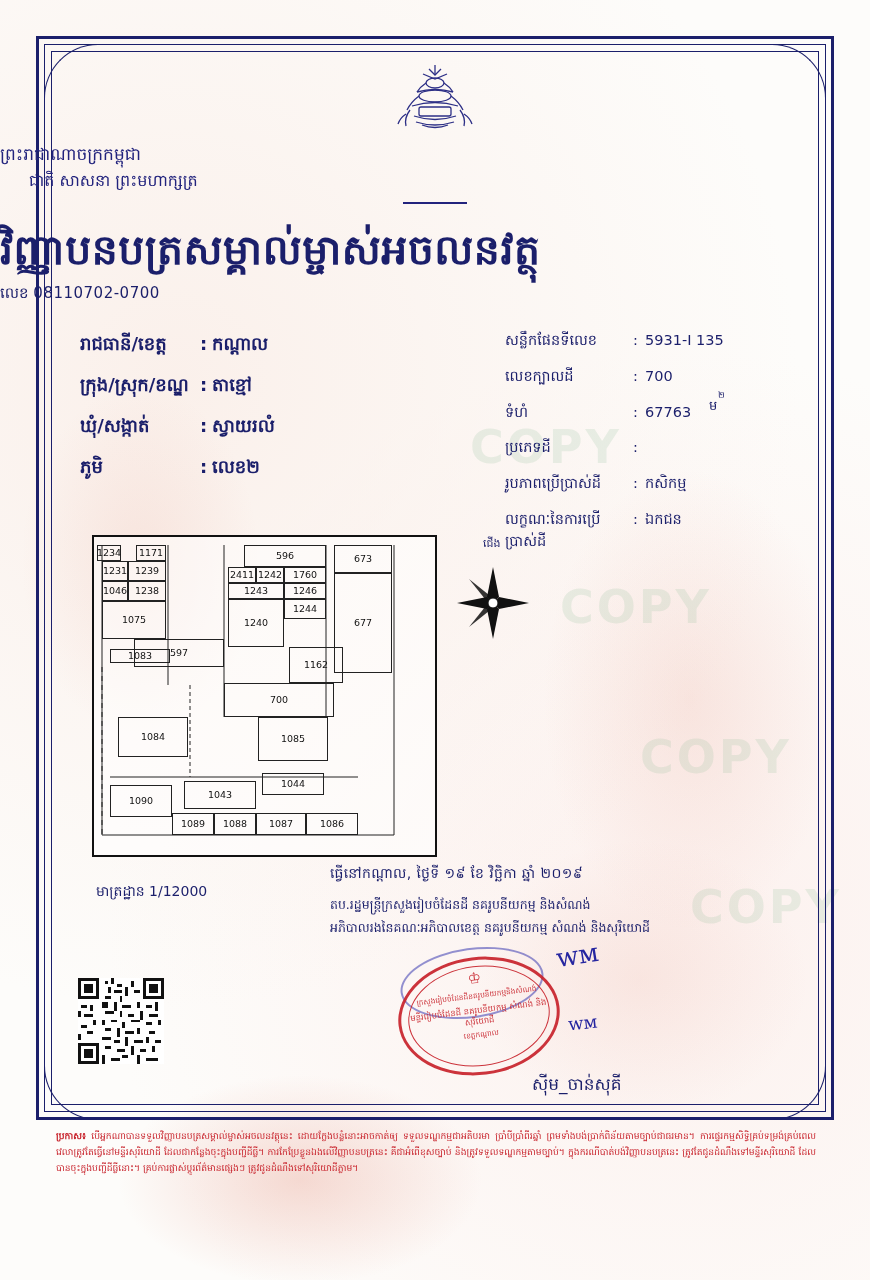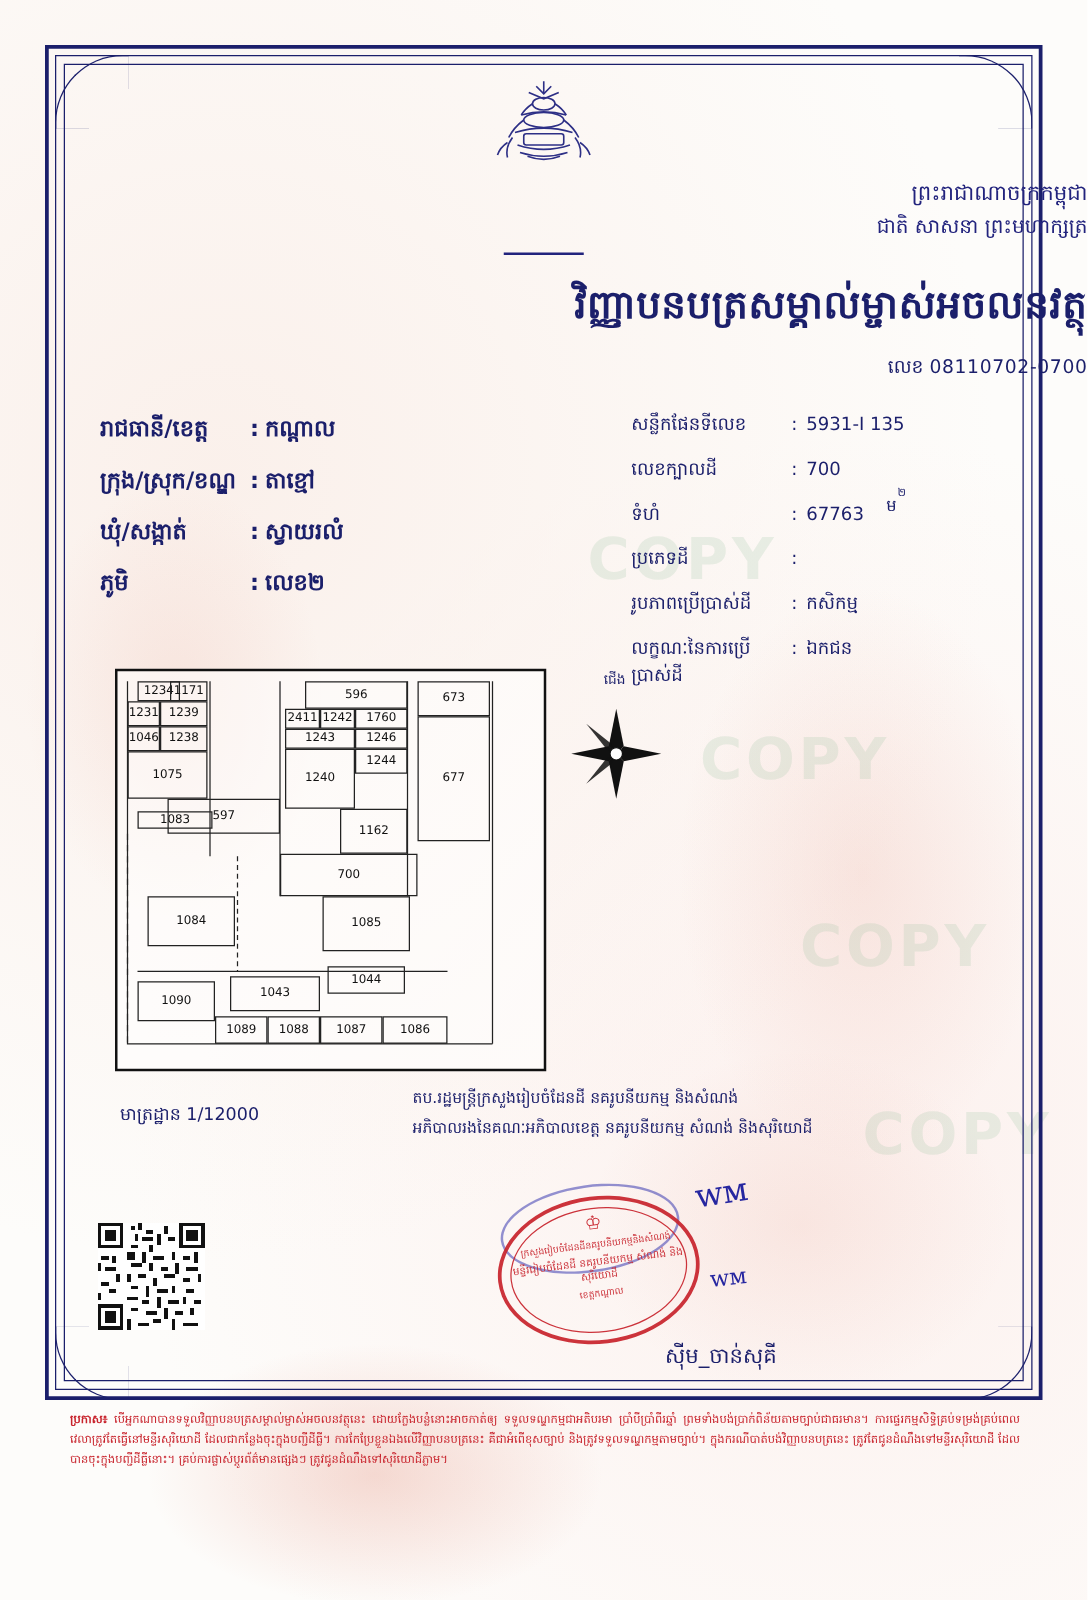--- a/index.html
+++ b/index.html
@@ -86,21 +86,21 @@
     position: absolute;
     left: 0; right: 0;
     top: 62px;
     text-align: center;
     color: #2d2f86;
     line-height: 1;
   }
   .emblem svg { display: inline-block; }
 
   .kh-center {
-    text-align: right;
+    text-align: left;
     color: #1b1f6b;
     font-family: "DejaVu Sans", "Liberation Sans", sans-serif;
   }
   .kingdom {
     position: absolute; left: 0; right: 0; top: 143px;
     font-size: 17px; color: #22237d;
   }
   .motto {
     position: absolute; left: 0; right: 0; top: 170px;
     font-size: 16px; color: #22237d; padding-left: 29px;
@@ -109,23 +109,22 @@
     position: absolute;
     left: 50%;
     transform: translateX(-50%);
     top: 202px;
     width: 64px;
     height: 0;
     border-top: 2px solid #22237d;
   }
   .doc-title {
     position: absolute; left: 0; right: 0; top: 224px;
-    font-size: 31px; font-weight: bold; color: #1b1f6b;
+    font-size: 41px; font-weight: bold; color: #1b1f6b;
     letter-spacing: 0.5px;
-    margin-left: 24px;
   }
   .doc-number {
     position: absolute; left: 0; right: 0; top: 283px;
     font-size: 15px; color: #1b1f6b;
   }
   .doc-number .num { letter-spacing: 0.5px; }
 
   
   .fields-left {
     position: absolute;
@@ -446,38 +445,38 @@
     </div>
     <div class="field">
       <span class="lbl">លក្ខណៈនៃការប្រើប្រាស់ដី</span>
       <span class="colon">:</span>
       <span class="val">ឯកជន</span>
     </div>
   </div>
 
   <div class="map-panel">
     <div class="map-inner" id="map-inner">
-        <div class="parcel" style="left: 16px; top: 8px; width: 34px; height: 16px;">1234</div>
+        <div class="parcel" style="left: 3px; top: 8px; width: 24px; height: 16px;">1234</div>
         <div class="parcel" style="left: 42px; top: 8px; width: 30px; height: 16px;">1171</div>
         <div class="parcel" style="left: 8px; top: 24px; width: 26px; height: 20px;">1231</div>
         <div class="parcel" style="left: 34px; top: 24px; width: 38px; height: 20px;">1239</div>
         <div class="parcel" style="left: 8px; top: 44px; width: 26px; height: 20px;">1046</div>
         <div class="parcel" style="left: 34px; top: 44px; width: 38px; height: 20px;">1238</div>
         <div class="parcel" style="left: 8px; top: 64px; width: 64px; height: 38px;">1075</div>
         <div class="parcel" style="left: 150px; top: 8px; width: 82px; height: 22px;">596</div>
         <div class="parcel" style="left: 240px; top: 8px; width: 58px; height: 28px;">673</div>
         <div class="parcel" style="left: 134px; top: 30px; width: 28px; height: 16px;">2411</div>
         <div class="parcel" style="left: 162px; top: 30px; width: 28px; height: 16px;">1242</div>
         <div class="parcel" style="left: 190px; top: 30px; width: 42px; height: 16px;">1760</div>
         <div class="parcel" style="left: 134px; top: 46px; width: 56px; height: 16px;">1243</div>
         <div class="parcel" style="left: 190px; top: 46px; width: 42px; height: 16px;">1246</div>
         <div class="parcel" style="left: 190px; top: 62px; width: 42px; height: 20px;">1244</div>
         <div class="parcel" style="left: 134px; top: 62px; width: 56px; height: 48px;">1240</div>
         <div class="parcel" style="left: 240px; top: 36px; width: 58px; height: 100px;">677</div>
-        <div class="parcel" style="left: 178px; top: 110px; width: 54px; height: 36px;">1162</div>
+        <div class="parcel" style="left: 195px; top: 110px; width: 54px; height: 36px;">1162</div>
         <div class="parcel" style="left: 40px; top: 102px; width: 90px; height: 28px;">597</div>
         <div class="parcel" style="left: 16px; top: 112px; width: 60px; height: 14px;">1083</div>
         <div class="parcel" style="left: 130px; top: 146px; width: 110px; height: 34px;">700</div>
         <div class="parcel" style="left: 24px; top: 180px; width: 70px; height: 40px;">1084</div>
         <div class="parcel" style="left: 164px; top: 180px; width: 70px; height: 44px;">1085</div>
         <div class="parcel" style="left: 16px; top: 248px; width: 62px; height: 32px;">1090</div>
         <div class="parcel" style="left: 90px; top: 244px; width: 72px; height: 28px;">1043</div>
         <div class="parcel" style="left: 168px; top: 236px; width: 62px; height: 22px;">1044</div>
         <div class="parcel" style="left: 78px; top: 276px; width: 42px; height: 22px;">1089</div>
         <div class="parcel" style="left: 120px; top: 276px; width: 42px; height: 22px;">1088</div>
@@ -585,20 +584,21 @@
         <rect x="8" y="26" width="1" height="3"></rect>
           <rect x="11" y="27" width="3" height="1"></rect>
         <rect x="15" y="26" width="2" height="1"></rect>
           <rect x="20" y="26" width="1" height="3"></rect>
         <rect x="23" y="27" width="4" height="1"></rect>
       </g>
     </svg>
   </div>
 
   <div class="sig-block">
+    <div class="sig-line-2">ធ្វើនៅកណ្ដាល, ថ្ងៃទី ១៩ ខែ វិច្ឆិកា ឆ្នាំ ២០១៩</div>
     <div class="sig-line-3">តប.រដ្ឋមន្ត្រីក្រសួងរៀបចំដែនដី នគរូបនីយកម្ម និងសំណង់</div>
     <div class="sig-line-4">អភិបាលរងនៃគណៈអភិបាលខេត្ត នគរូបនីយកម្ម សំណង់ និងសុរិយោដី</div>
   </div>
 
   <div class="oval-stamp"></div>
 
   <div class="stamp">
     <div class="stamp-crown">♔</div>
     <div class="stamp-top">ក្រសួងរៀបចំដែនដីនគរូបនីយកម្មនិងសំណង់</div>
     <div class="stamp-mid">មន្ទីររៀបចំដែនដី នគរូបនីយកម្ម សំណង់ និងសុរិយោដី</div>

